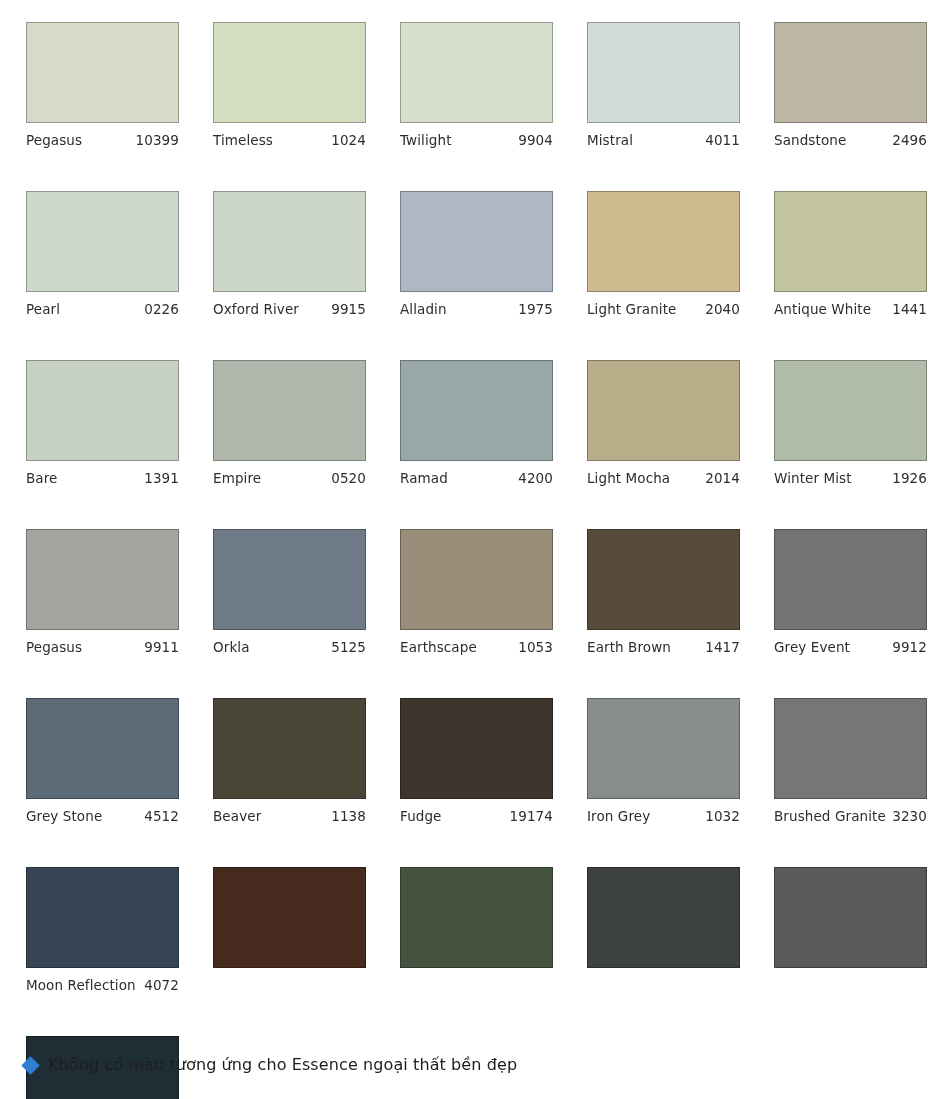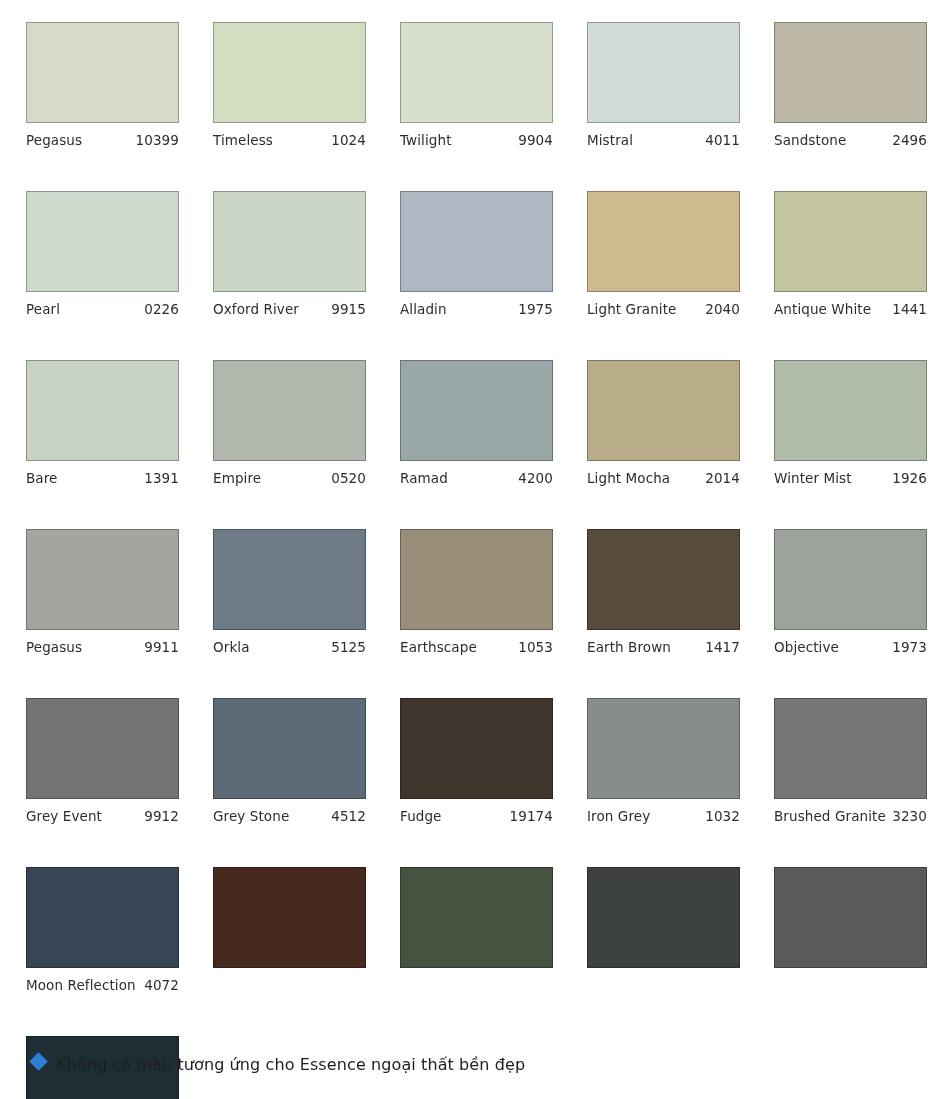--- a/index.html
+++ b/index.html
@@ -51,23 +51,24 @@
   }
   .swatch-name {
     color: #2d2d2d;
   }
   .swatch-code {
     color: #2d2d2d;
     padding-left: 6px;
   }
   .footnote {
     position: absolute;
-    left: 32px;
+    left: 24px;
     bottom: 24px;
     display: flex;
+    align-items: center;
     gap: 11px;
   }
   .footnote-bullet {
     width: 13px;
     height: 13px;
     background: #2e7fd4;
     transform: rotate(45deg);
     flex: 0 0 auto;
   }
   .footnote-text {
@@ -210,38 +211,38 @@
         </div>
       </div>
       <div class="swatch-cell">
         <div class="swatch-chip" style="background: rgb(87, 75, 59);"></div>
         <div class="swatch-meta">
           <span><span class="swatch-name">Earth Brown</span></span>
           <span class="swatch-code">1417</span>
         </div>
       </div>
       <div class="swatch-cell">
-        <div class="swatch-chip" style="background: rgb(155, 162, 154);"></div>
-        <div class="swatch-meta">
-          <span><span class="swatch-name">Objective</span></span>
-          <span class="swatch-code">1973</span>
-        </div>
-      </div>
-      <div class="swatch-cell">
         <div class="swatch-chip" style="background: rgb(118, 116, 115);"></div>
         <div class="swatch-meta">
           <span><span class="swatch-name">Grey Event</span></span>
           <span class="swatch-code">9912</span>
         </div>
       </div>
       <div class="swatch-cell">
         <div class="swatch-chip" style="background: rgb(93, 107, 120);"></div>
         <div class="swatch-meta">
           <span><span class="swatch-name">Grey Stone</span></span>
           <span class="swatch-code">4512</span>
+        </div>
+      </div>
+      <div class="swatch-cell">
+        <div class="swatch-chip" style="background: rgb(74, 70, 55);"></div>
+        <div class="swatch-meta">
+          <span><span class="swatch-name">Beaver</span></span>
+          <span class="swatch-code">1138</span>
         </div>
       </div>
       <div class="swatch-cell">
         <div class="swatch-chip" style="background: rgb(62, 53, 45);"></div>
         <div class="swatch-meta">
           <span><span class="swatch-name">Fudge</span></span>
           <span class="swatch-code">19174</span>
         </div>
       </div>
       <div class="swatch-cell">

